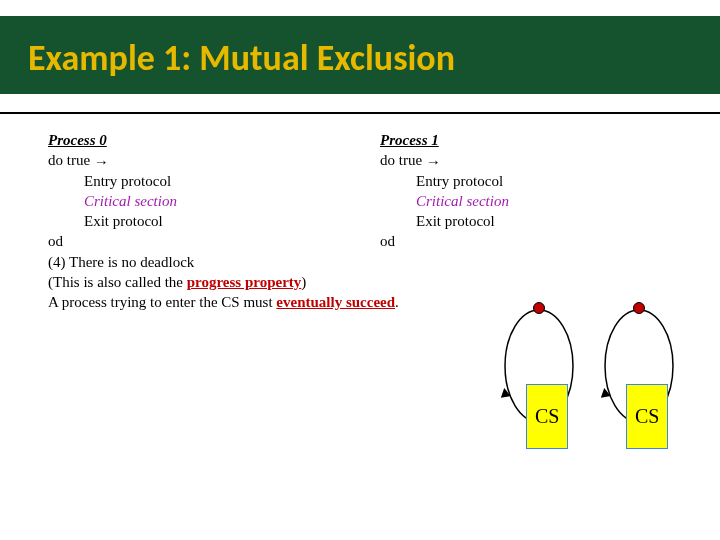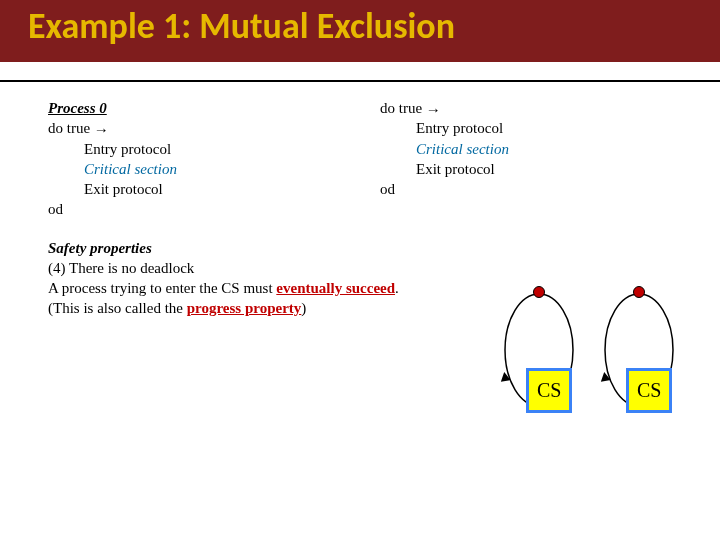--- a/index.html
+++ b/index.html
@@ -1,34 +1,34 @@
 <!DOCTYPE html>
 <html><head>
 <meta charset="utf-8">
 <style>
   * { box-sizing: border-box; margin: 0; padding: 0; }
   html, body { width: 720px; height: 540px; background: #fff; font-family: Georgia, 'Times New Roman', serif; }
   .slide { width: 720px; height: 540px; position: relative; }
-  .title-band { background: #7f1d1d; padding: 4px 28px 14px 28px; }
+  .title-band { background: #14532d; padding: 20px 28px 14px 28px; margin-top: 16px; }
   .title { color: #e6b800; font-size: 36px; font-weight: bold; font-family: 'Trebuchet MS', 'Calibri', sans-serif; }
   .hr { border: none; border-top: 2px solid #000; margin: 18px 0 0 0; }
   .content { padding: 16px 48px 0 48px; color: #000; font-size: 15px; line-height: 1.35; }
   .cols { display: flex; gap: 40px; }
   .col { flex: 1; }
   .proc-head { font-weight: bold; text-decoration: underline; font-style: italic; }
   .do-line { font-weight: normal; }
   .indent { padding-left: 36px; }
-  .italic-red { font-style: italic; color: #0369a1; }
+  .italic-red { font-style: italic; color: #a21caf; }
   .red-bold-ul { color: #c00000; font-weight: bold; text-decoration: underline; }
   .section-head { font-weight: bold; font-style: italic; margin-top: 18px; }
   .diagram { position: absolute; right: 30px; bottom: 110px; width: 190px; height: 140px; }
   .loop { position: absolute; width: 78px; height: 120px; }
   .loop svg { position: absolute; left: 0; top: 0; }
   .dot { position: absolute; width: 12px; height: 12px; background: #c00000; border: 1px solid #000; border-radius: 50%; top: -4px; left: 33px; }
-  .cs-box { position: absolute; background: #ffff00; border: 3px solid #3b82f6; font-family: 'Times New Roman', serif; font-size: 20px; padding: 8px 8px; top: 78px; left: 26px; }
+  .cs-box { position: absolute; background: #ffff00; border: 1px solid #3b82f6; font-family: 'Times New Roman', serif; font-size: 20px; padding: 20px 8px; top: 78px; left: 26px; }
   .arrowhead { position: absolute; width: 0; height: 0; border-left: 5px solid transparent; border-right: 5px solid transparent; border-bottom: 9px solid #000; }
 </style>
 </head>
 <body>
 
 <div class="slide">
 
   <div class="title-band">
     <div class="title">Example 1: Mutual Exclusion</div>
   </div>
@@ -38,36 +38,36 @@
     <div class="cols">
       <div class="col">
         <div class="proc-head">Process 0</div>
         <div class="do-line">do true →</div>
         <div class="indent">Entry protocol</div>
         <div class="indent italic-red">Critical section</div>
         <div class="indent">Exit protocol</div>
         <div class="do-line">od</div>
       </div>
       <div class="col">
+        <div class="proc-head">Process 1</div>
         <div class="do-line">do true →</div>
         <div class="indent">Entry protocol</div>
         <div class="indent italic-red">Critical section</div>
         <div class="indent">Exit protocol</div>
         <div class="do-line">od</div>
       </div>
     </div>
 
-    <div class="section-head">Safety properties</div>
     <div>(4) There is no deadlock</div>
 
     <div>
-      <span>A process trying to enter the CS must </span><span class="red-bold-ul">eventually succeed</span><span>.</span>
+      <span>(This is also called the </span><span class="red-bold-ul">progress property</span><span>)</span>
     </div>
     <div>
-      <span>(This is also called the </span><span class="red-bold-ul">progress property</span><span>)</span>
+      <span>A process trying to enter the CS must </span><span class="red-bold-ul">eventually succeed</span><span>.</span>
     </div>
   </div>
 
   <div class="diagram">
     <div class="loop" style="left:0">
       <svg width="78" height="120">
         <ellipse cx="39" cy="60" rx="34" ry="56" fill="none" stroke="#000" stroke-width="1.5"></ellipse>
       </svg>
       <div class="dot"></div>
       <div class="arrowhead" style="top:82px; left:0px; transform:rotate(-10deg)"></div>

